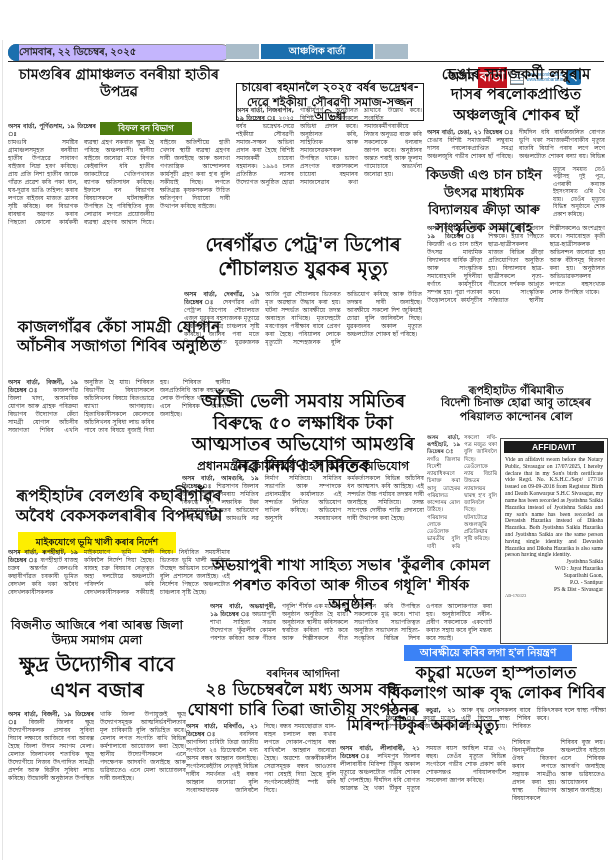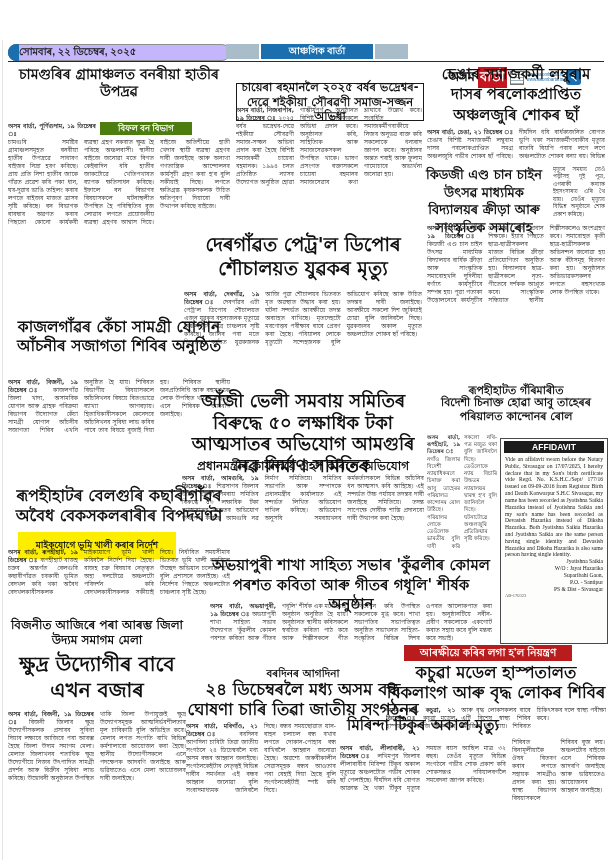--- a/index.html
+++ b/index.html
@@ -18,21 +18,21 @@
   .masthead{display:flex;align-items:center;gap:3px;}
   .mh1{font-size:13px;font-weight:900;color:#111;letter-spacing:0;}
   .mh2{font-size:13px;font-weight:900;color:#fff;background:#c41520;padding:0 2px;}
   .npicon{width:12px;height:12px;border:1px solid #777;background:
      repeating-linear-gradient(#fff 0 2px,#9db3c2 2px 3px);}
   .urls{display:flex;flex-direction:column;line-height:1.1;}
   .urls span{font-size:4.5px;color:#1b6fae;}
   .pgnum{width:15px;height:15px;background:#1b6fae;border-radius:3px;color:#fff;font-size:11px;font-weight:700;display:flex;align-items:center;justify-content:center;}
   .tag-pink{background:#4d7c0f;color:#fff;font-size:8.5px;font-weight:700;display:flex;align-items:center;justify-content:center;}
   .tag-yellow{background:#fdee00;color:#111;font-size:9px;font-weight:700;display:flex;align-items:center;justify-content:center;}
-  .tag-red{background:#b91c1c;color:#fff;font-size:10.5px;font-weight:700;display:flex;align-items:center;justify-content:center;}
+  .tag-red{background:#3b82f6;color:#fff;font-size:10.5px;font-weight:700;display:flex;align-items:center;justify-content:center;}
   .boxhead{border:1.2px solid #1a1a1a;display:flex;align-items:center;justify-content:center;padding:2px 3px;}
   .affbox{border:1.5px solid #4a4a4a;background:#fdfdfb;padding:3px 4px;}
   .affbox .afftitle{background:#1c1c1c;color:#fff;font-size:8.5px;font-weight:700;text-align:center;padding:1px 0;margin:-1px -1px 3px -1px;font-family:"Liberation Sans",sans-serif;}
   .affbody{font-size:5.6px;line-height:1.22;text-align:justify;color:#222;font-family:"Liberation Serif",serif;}
   .affsig{font-size:5.6px;line-height:1.25;text-align:right;color:#222;font-family:"Liberation Serif",serif;}
   .affcode{font-size:4.5px;color:#555;text-align:left;font-family:"Liberation Serif",serif;}
   .edge{position:absolute;left:2px;top:40px;width:1px;height:820px;background:#e4e4e4;}
 </style>
 </head>
 <body>
@@ -70,21 +70,21 @@
     <span>চামগুৰি সমষ্টিৰ গ্ৰামাঞ্চলসমূহত বনৰীয়া হাতীৰ উপদ্ৰৱে সাধাৰণ ৰাইজৰ নিদ্ৰা হৰণ কৰিছে। প্ৰায় প্ৰতি নিশা হাতীৰ জাকে গাঁৱত প্ৰৱেশ কৰি পকা ধান, ঘৰ-দুৱাৰ ভাঙি তহিলং কৰাৰ লগতে ৰাইজৰ মাজত ত্ৰাসৰ সৃষ্টি কৰিছে। বন বিভাগক বাৰম্বাৰ অৱগত কৰাৰ পিছতো কোনো কাৰ্যকৰী ব্যৱস্থা গ্ৰহণ নকৰাত ক্ষুব্ধ হৈ পৰিছে অঞ্চলবাসী। স্থানীয় ৰাইজে জনোৱা মতে বিগত কেইবাদিন ধৰি হাতীৰ জাকটোৱে খেতিপথাৰত ব্যাপক ক্ষতিসাধন কৰিছে। ইফালে বন বিভাগৰ বিষয়াসকলে ঘটনাস্থলীত উপস্থিত হৈ পৰিস্থিতিৰ বুজ লোৱাৰ লগতে প্ৰয়োজনীয় ব্যৱস্থা গ্ৰহণৰ আশ্বাস দিয়ে। ৰাইজে অতিশীঘ্ৰে হাতী খেদাৰ স্থায়ী ব্যৱস্থা গ্ৰহণৰ দাবী জনাইছে আৰু অন্যথা গণতান্ত্ৰিক আন্দোলনৰ কাৰ্যসূচী গ্ৰহণ কৰা হ'ব বুলি সকীয়াই দিছে। লগতে ক্ষতিগ্ৰস্ত কৃষকসকলক উচিত ক্ষতিপূৰণ দিয়াৰো দাবী উত্থাপন কৰিছে ৰাইজে।</span>
   </div>
 
   <div class="pos hl" style="left:8px;top:318px;width:222px;font-size:15.5px;line-height:1.22;">কাজলগাঁৱৰ কেঁচা সামগ্ৰী যোগান আঁচনীৰ সজাগতা শিবিৰ অনুষ্ঠিত</div>
   <div class="pos cols" style="left:8px;top:378px;width:222px;height:102px;column-count:3;">
     <span class="byl">অসম বাৰ্তা, বিজনী, ১৯ ডিচেম্বৰ ঃ </span>
     <span>কাজলগাঁৱ জিলা খাদ্য, অসামৰিক যোগান আৰু গ্ৰাহক পৰিক্ৰমা বিভাগৰ উদ্যোগত কেঁচা সামগ্ৰী যোগান আঁচনীৰ সজাগতা শিবিৰ এখনি অনুষ্ঠিত হৈ যায়। শিবিৰত বিভাগীয় বিষয়াসকলে আঁচনিখনৰ বিষয়ে বিতংভাৱে ব্যাখ্যা আগবঢ়ায়। হিতাধিকাৰীসকলে কেনেদৰে আঁচনিখনৰ সুবিধা লাভ কৰিব পাৰে তাৰ বিষয়ে বুজাই দিয়া হয়। শিবিৰত স্থানীয় জনপ্ৰতিনিধি আৰু বহুসংখ্যক লোক উপস্থিত থাকে। ৰাইজে এনে শিবিৰক আদৰণি জনাইছে।</span>
   </div>
 
   <div class="pos hl" style="left:8px;top:486px;width:222px;font-size:16px;line-height:1.25;">ৰূপহীহাটৰ বেলগুৰি কছাৰীগাঁৱৰ অবৈধ বেকসকলৰাৰীৰ বিপদঘণ্টা</div>
-  <div class="pos tag-yellow" style="left:18px;top:532px;width:158px;height:27px;">মাইকযোগে ভূমি খালী কৰাৰ নিৰ্দেশ</div>
+  <div class="pos tag-yellow" style="left:18px;top:532px;width:158px;height:21px;">মাইকযোগে ভূমি খালী কৰাৰ নিৰ্দেশ</div>
   <div class="pos cols" style="left:8px;top:548px;width:222px;height:66px;column-count:3;">
     <span class="byl">অসম বাৰ্তা, ৰূপহীহাট, ১৯ ডিচেম্বৰ ঃ </span>
     <span>ৰূপহীহাট ৰাজহ চক্ৰৰ অন্তৰ্গত বেলগুৰি কছাৰীগাঁৱত চৰকাৰী ভূমিত বেদখল কৰি থকা অবৈধ বেদখলকাৰীসকলক মাইকযোগে ভূমি খালী কৰিবলৈ নিৰ্দেশ দিয়া হৈছে। ৰাজহ চক্ৰ বিষয়াৰ নেতৃত্বত অহা দলটোৱে অঞ্চলটো পৰিদৰ্শন কৰি বেদখলকাৰীসকলক সকীয়াই দিয়ে। নিৰ্ধাৰিত সময়সীমাৰ ভিতৰত ভূমি খালী নকৰিলে উচ্ছেদ অভিযান চলোৱা হ'ব বুলি প্ৰশাসনে জনাইছে। এই নিৰ্দেশৰ পিছতে অঞ্চলটোত চাঞ্চল্যৰ সৃষ্টি হৈছে।</span>
   </div>
 
   <div class="pos kicker" style="left:8px;top:618px;width:178px;font-size:12px;line-height:1.25;">বিজনীত আজিৰে পৰা আৰম্ভ জিলা উদ্যম সমাগম মেলা</div>
   <div class="pos hl" style="left:8px;top:652px;width:178px;font-size:20px;line-height:1.28;">ক্ষুদ্ৰ উদ্যোগীৰ বাবে এখন বজাৰ</div>
   <div class="pos cols" style="left:8px;top:710px;width:178px;height:148px;column-count:2;">
     <span class="byl">অসম বাৰ্তা, বিজনী, ১৯ ডিচেম্বৰ ঃ </span>
     <span>বিজনী জিলাৰ ক্ষুদ্ৰ উদ্যোগীসকলক প্ৰসাৰৰ সুবিধা দিয়াৰ লক্ষ্যৰে আজিৰে পৰা আৰম্ভ হৈছে জিলা উদ্যম সমাগম মেলা। মেলাত জিলাখনৰ শতাধিক ক্ষুদ্ৰ উদ্যোগীয়ে নিজৰ উৎপাদিত সামগ্ৰী প্ৰদৰ্শন আৰু বিক্ৰীৰ সুবিধা লাভ কৰিছে। উদ্বোধনী অনুষ্ঠানত উপস্থিত থাকি জিলা উপায়ুক্তই ক্ষুদ্ৰ উদ্যোগসমূহক আত্মনিৰ্ভৰশীলতাৰ মূল চাবিকাঠি বুলি অভিহিত কৰে। মেলাৰ লগত সংগতি ৰাখি বিভিন্ন কৰ্মশালাৰো আয়োজন কৰা হৈছে। স্থানীয় উদ্যোগীসকলে এনে পদক্ষেপক আদৰণি জনাইছে আৰু ভৱিষ্যতেও এনে মেলা আয়োজনৰ দাবী জনাইছে।</span>

